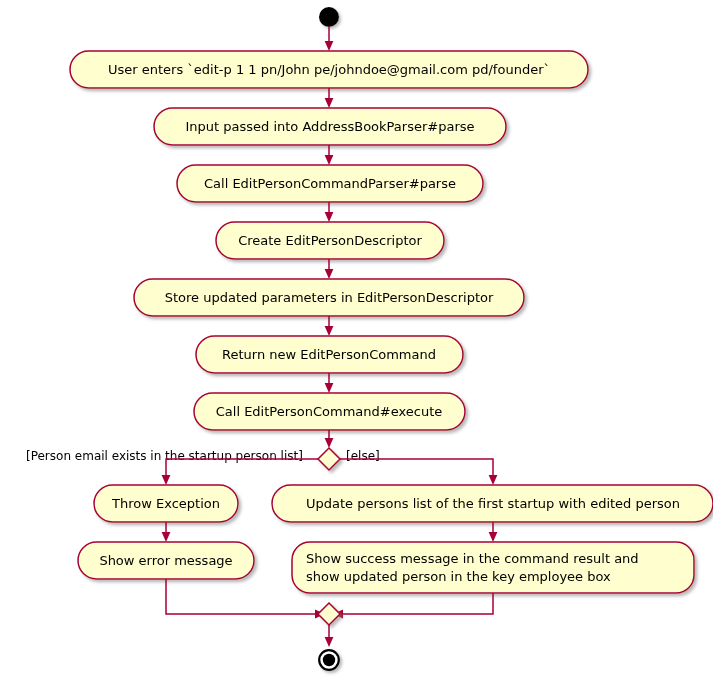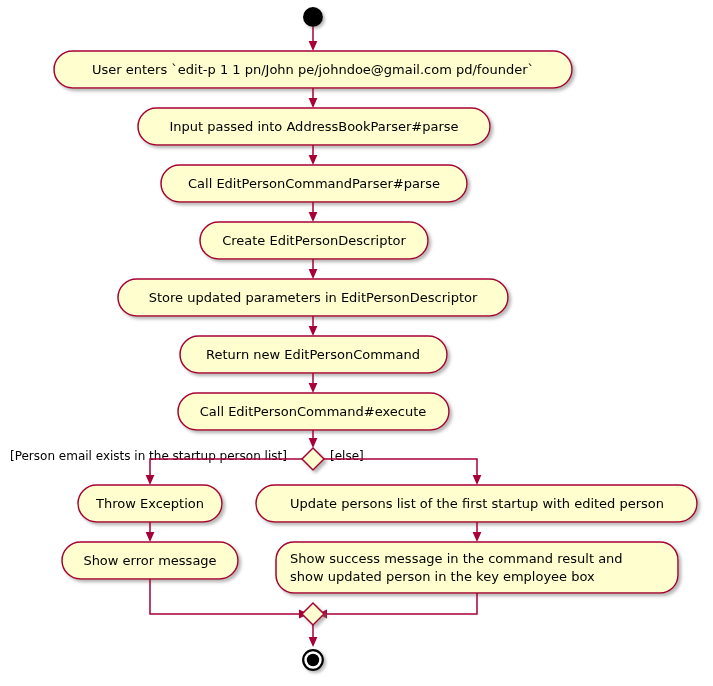--- a/index.html
+++ b/index.html
@@ -10,20 +10,21 @@
   body {
     width: 713px;
     height: 686px;
     overflow: hidden;
     font-family: "DejaVu Sans", sans-serif;
   }
   #diagram-root {
     position: relative;
     width: 677px;
     height: 686px;
+    margin-left: 16px;
   }
   svg#activity-diagram {
     display: block;
     width: 713px;
     height: 686px;
   }
   .node-box {
     fill: #FEFECE;
     stroke: #A80036;
     stroke-width: 1.5;

